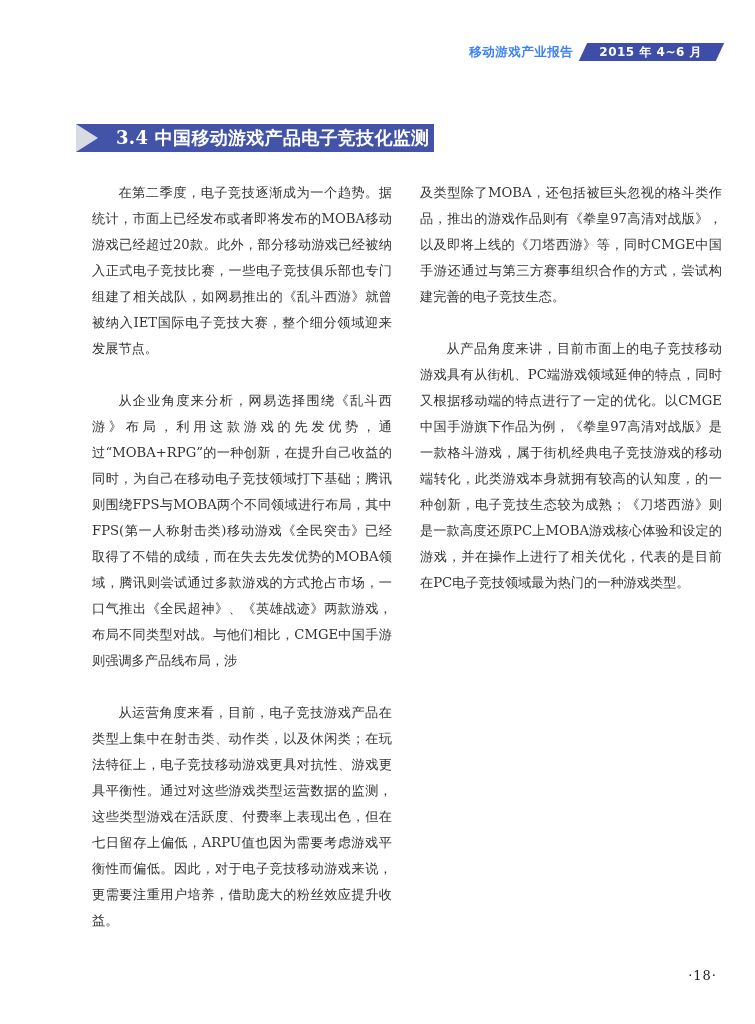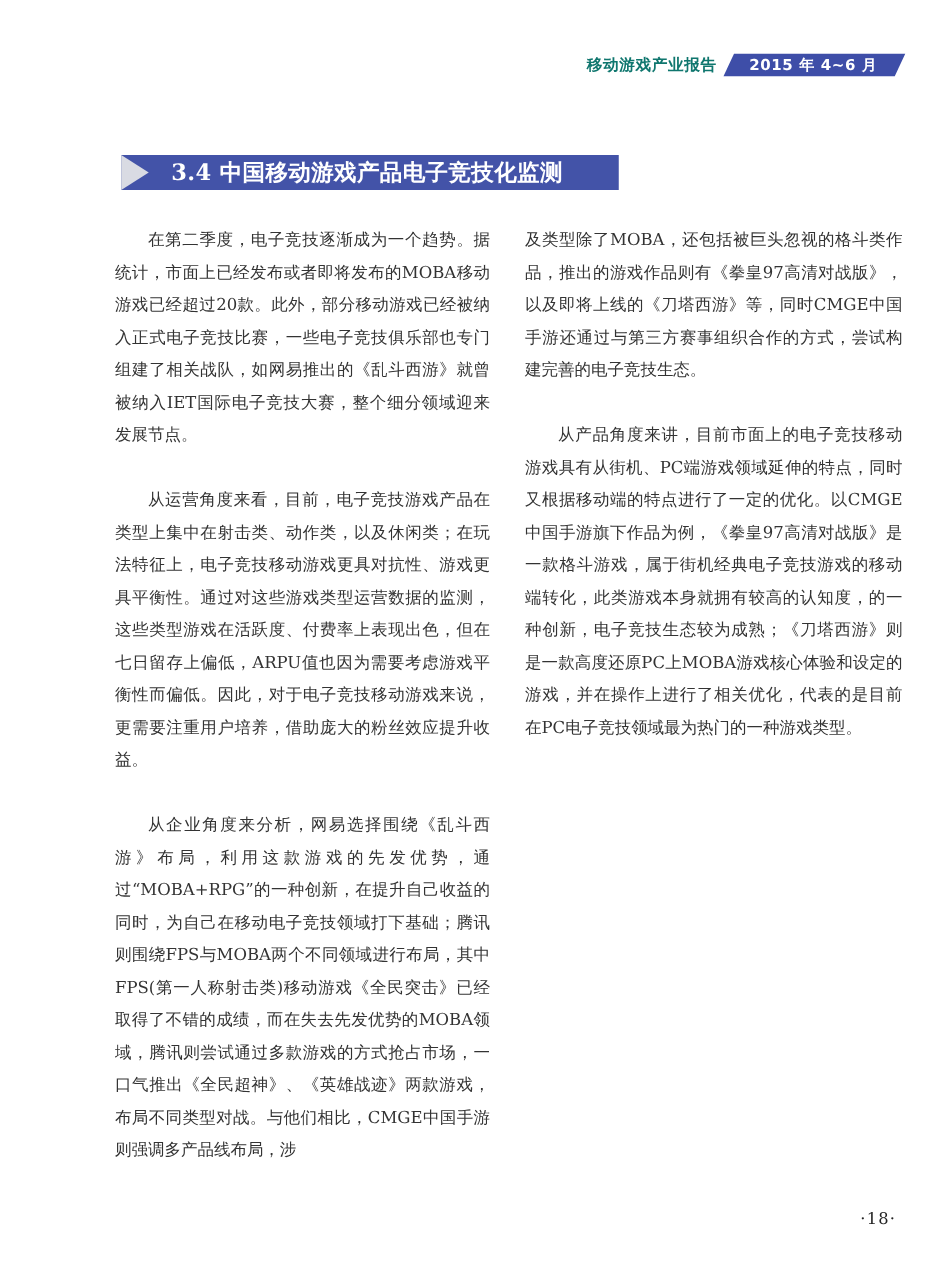--- a/index.html
+++ b/index.html
@@ -8,38 +8,38 @@
     position: relative; overflow: hidden;
     font-family: "DejaVu Serif", "Liberation Serif", serif;
     color: #2a2a2a;
   }
   .header {
     position: absolute; top: 40px; right: 35px; height: 24px;
     display: flex; align-items: center;
   }
   .header-title {
     font-family: "DejaVu Sans", "Liberation Sans", sans-serif;
-    font-size: 12.5px; font-weight: bold; color: #0f766e; margin-right: 10px;
+    font-size: 12.5px; font-weight: bold; color: #3b82f6; margin-right: 10px;
     letter-spacing: 0.5px;
   }
   .header-badge {
     position: relative; height: 18px; padding: 0 18px 0 16px;
     display: flex; align-items: center;
   }
   .header-badge::before {
     content: ""; position: absolute; inset: 0;
     background: #3e4ea8; transform: skewX(-25deg); z-index: 0;
   }
   .header-badge span {
     position: relative; z-index: 1; color: #fff;
     font-family: "DejaVu Sans", "Liberation Sans", sans-serif;
     font-size: 12px; font-weight: bold; letter-spacing: 0.5px;
   }
   .section-banner {
-    position: absolute; left: 97px; top: 124px; width: 398px; height: 28px;
+    position: absolute; left: 76px; top: 124px; width: 358px; height: 28px;
     background: #4353a8; display: flex; align-items: center;
   }
   .section-banner .arrow {
     width: 0; height: 0; margin-left: 0;
     border-top: 14px solid transparent; border-bottom: 14px solid transparent;
     border-left: 22px solid #d9dbe3;
   }
   .section-banner .title {
     color: #ffffff; font-weight: bold; font-size: 18px;
     margin-left: 18px; letter-spacing: 0.3px; white-space: nowrap;
@@ -68,22 +68,22 @@
   </div>
 </div>
 
 <div class="section-banner">
   <div class="arrow"></div>
   <div class="title">3.4 中国移动游戏产品电子竞技化监测</div>
 </div>
 
 <div class="col left">
   <p>在第二季度，电子竞技逐渐成为一个趋势。据统计，市面上已经发布或者即将发布的MOBA移动游戏已经超过20款。此外，部分移动游戏已经被纳入正式电子竞技比赛，一些电子竞技俱乐部也专门组建了相关战队，如网易推出的《乱斗西游》就曾被纳入IET国际电子竞技大赛，整个细分领域迎来发展节点。</p>
+  <p>从企业角度来分析，网易选择围绕《乱斗西游》布局，利用这款游戏的先发优势，通过“MOBA+RPG”的一种创新，在提升自己收益的同时，为自己在移动电子竞技领域打下基础；腾讯则围绕FPS与MOBA两个不同领域进行布局，其中FPS(第一人称射击类)移动游戏《全民突击》已经取得了不错的成绩，而在失去先发优势的MOBA领域，腾讯则尝试通过多款游戏的方式抢占市场，一口气推出《全民超神》、《英雄战迹》两款游戏，布局不同类型对战。与他们相比，CMGE中国手游则强调多产品线布局，涉</p>
   <p>从运营角度来看，目前，电子竞技游戏产品在类型上集中在射击类、动作类，以及休闲类；在玩法特征上，电子竞技移动游戏更具对抗性、游戏更具平衡性。通过对这些游戏类型运营数据的监测，这些类型游戏在活跃度、付费率上表现出色，但在七日留存上偏低，ARPU值也因为需要考虑游戏平衡性而偏低。因此，对于电子竞技移动游戏来说，更需要注重用户培养，借助庞大的粉丝效应提升收益。</p>
-  <p>从企业角度来分析，网易选择围绕《乱斗西游》布局，利用这款游戏的先发优势，通过“MOBA+RPG”的一种创新，在提升自己收益的同时，为自己在移动电子竞技领域打下基础；腾讯则围绕FPS与MOBA两个不同领域进行布局，其中FPS(第一人称射击类)移动游戏《全民突击》已经取得了不错的成绩，而在失去先发优势的MOBA领域，腾讯则尝试通过多款游戏的方式抢占市场，一口气推出《全民超神》、《英雄战迹》两款游戏，布局不同类型对战。与他们相比，CMGE中国手游则强调多产品线布局，涉</p>
 </div>
 
 <div class="col right">
   <p class="cont">及类型除了MOBA，还包括被巨头忽视的格斗类作品，推出的游戏作品则有《拳皇97高清对战版》，以及即将上线的《刀塔西游》等，同时CMGE中国手游还通过与第三方赛事组织合作的方式，尝试构建完善的电子竞技生态。</p>
   <p>从产品角度来讲，目前市面上的电子竞技移动游戏具有从街机、PC端游戏领域延伸的特点，同时又根据移动端的特点进行了一定的优化。以CMGE中国手游旗下作品为例，《拳皇97高清对战版》是一款格斗游戏，属于街机经典电子竞技游戏的移动端转化，此类游戏本身就拥有较高的认知度，的一种创新，电子竞技生态较为成熟；《刀塔西游》则是一款高度还原PC上MOBA游戏核心体验和设定的游戏，并在操作上进行了相关优化，代表的是目前在PC电子竞技领域最为热门的一种游戏类型。</p>
 </div>
 
 <div class="page-number">·18·</div>
 
 </body></html>

